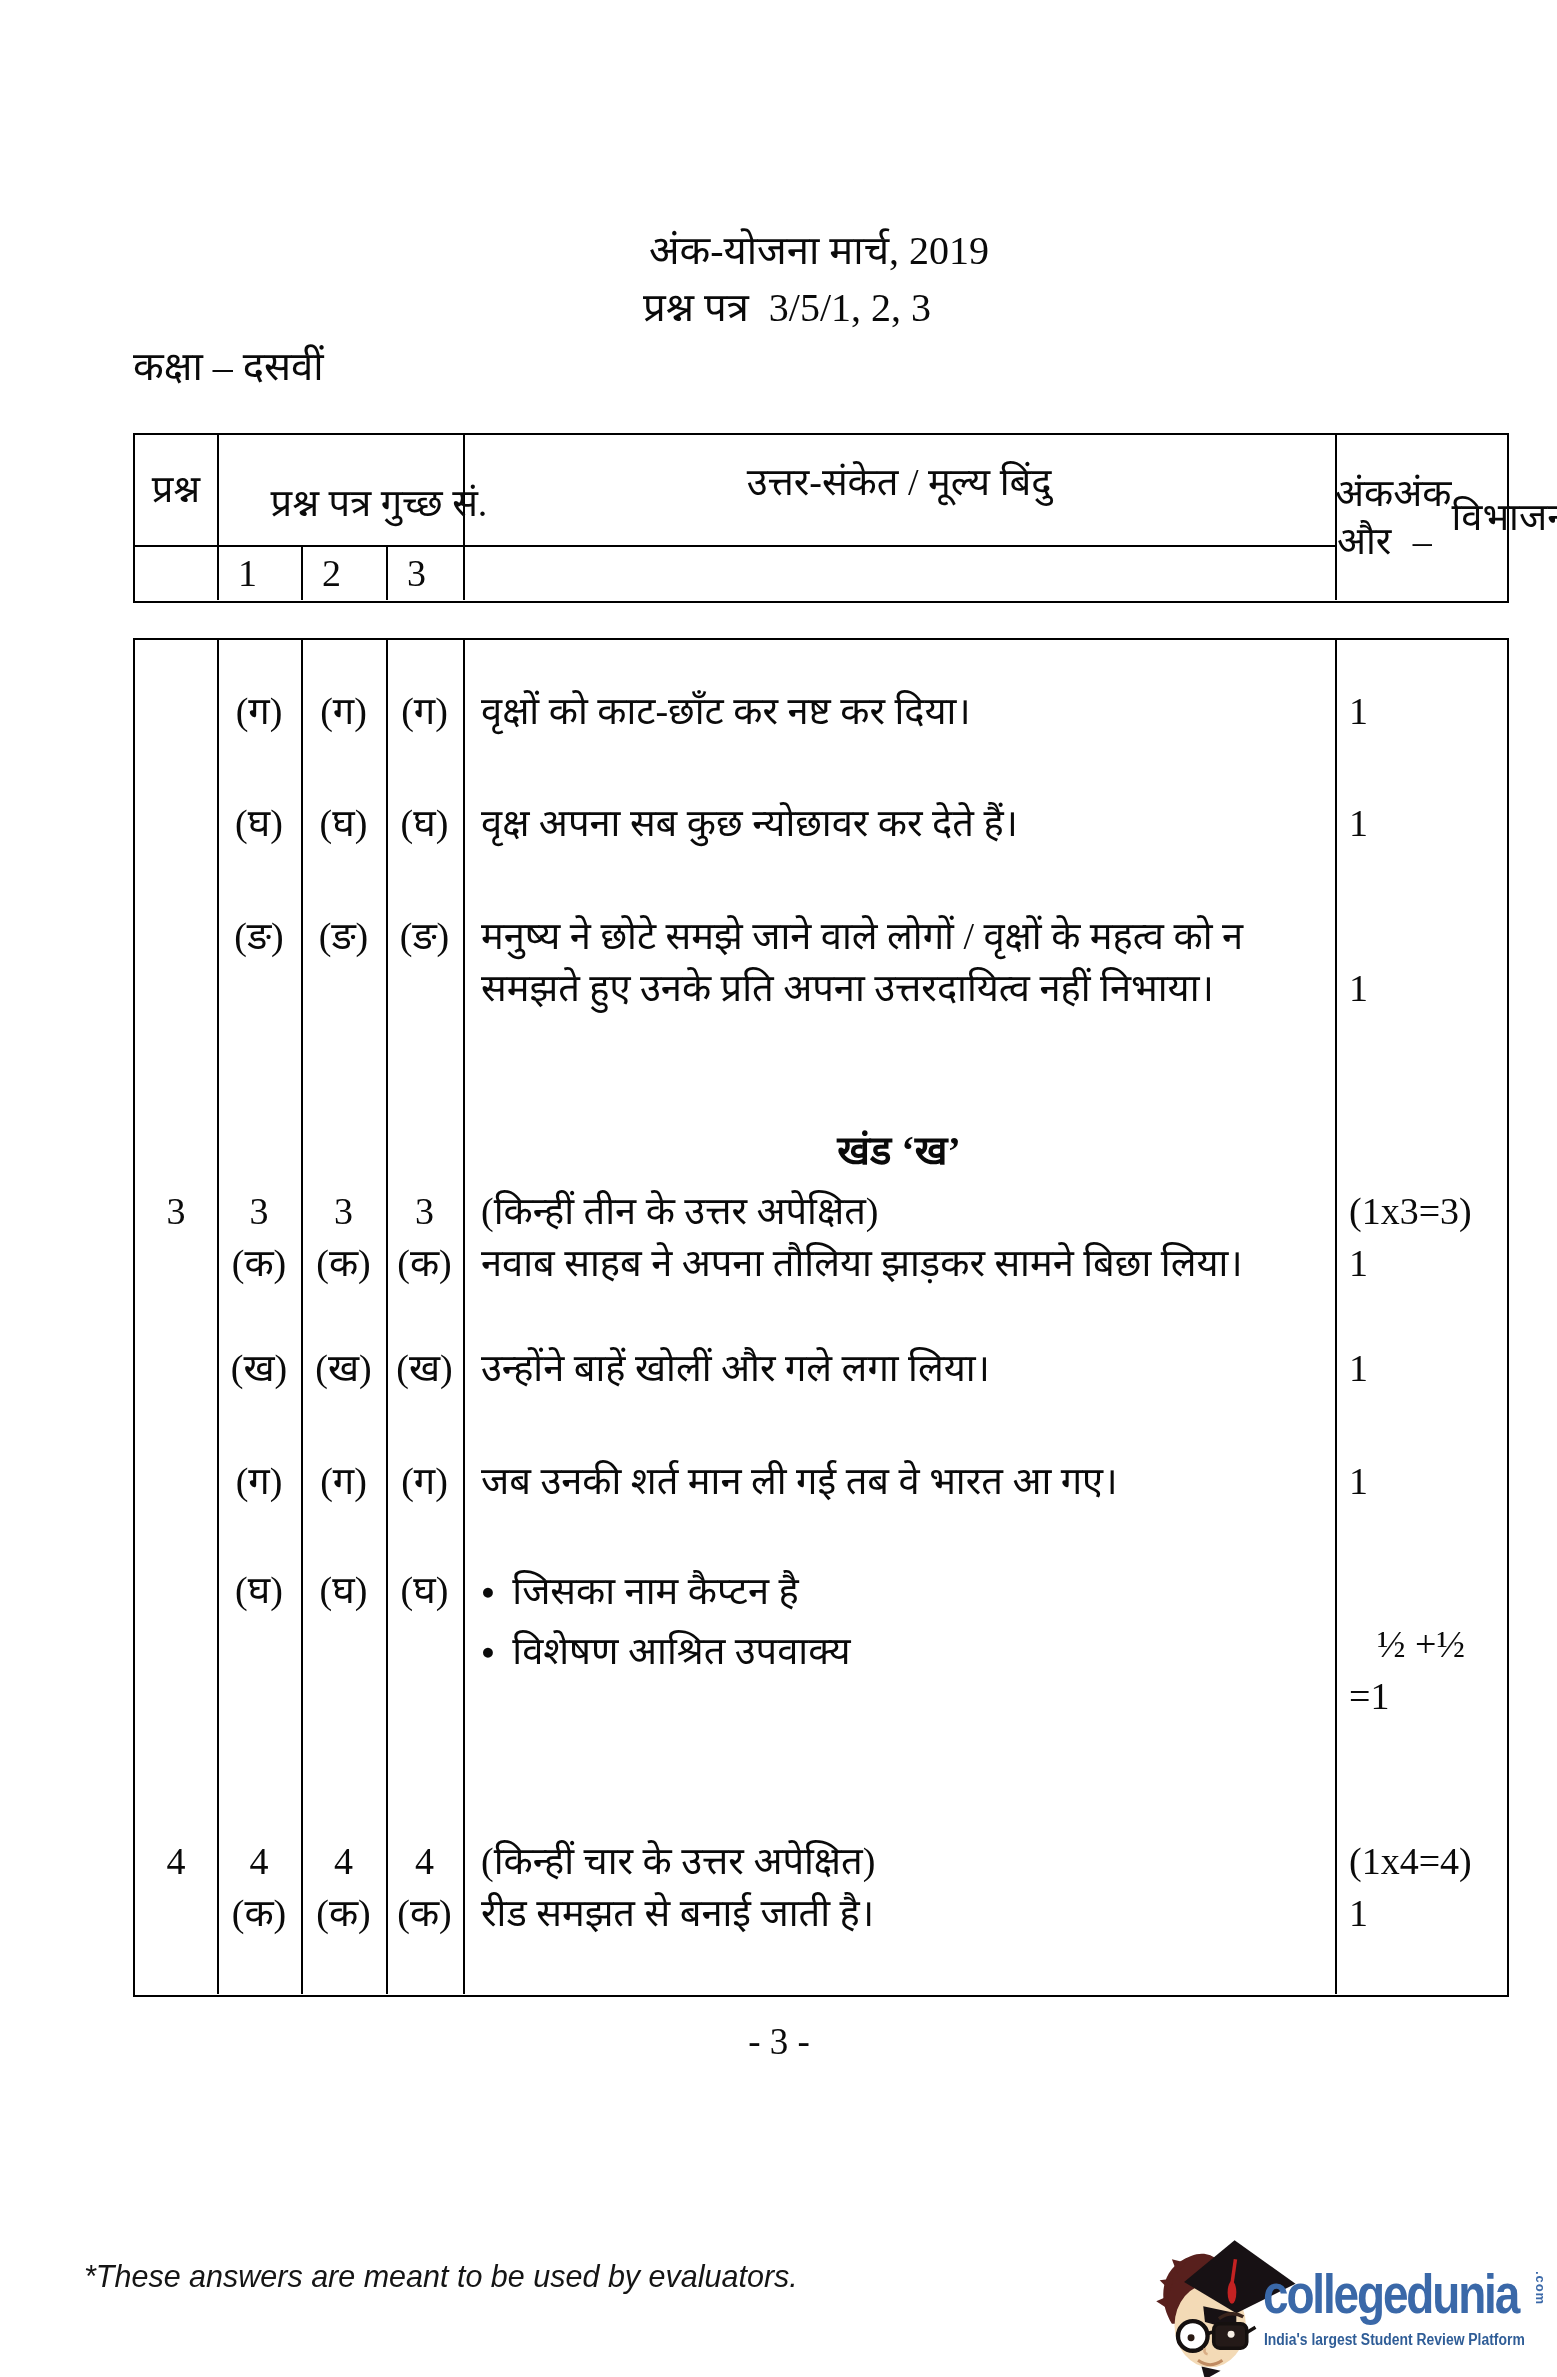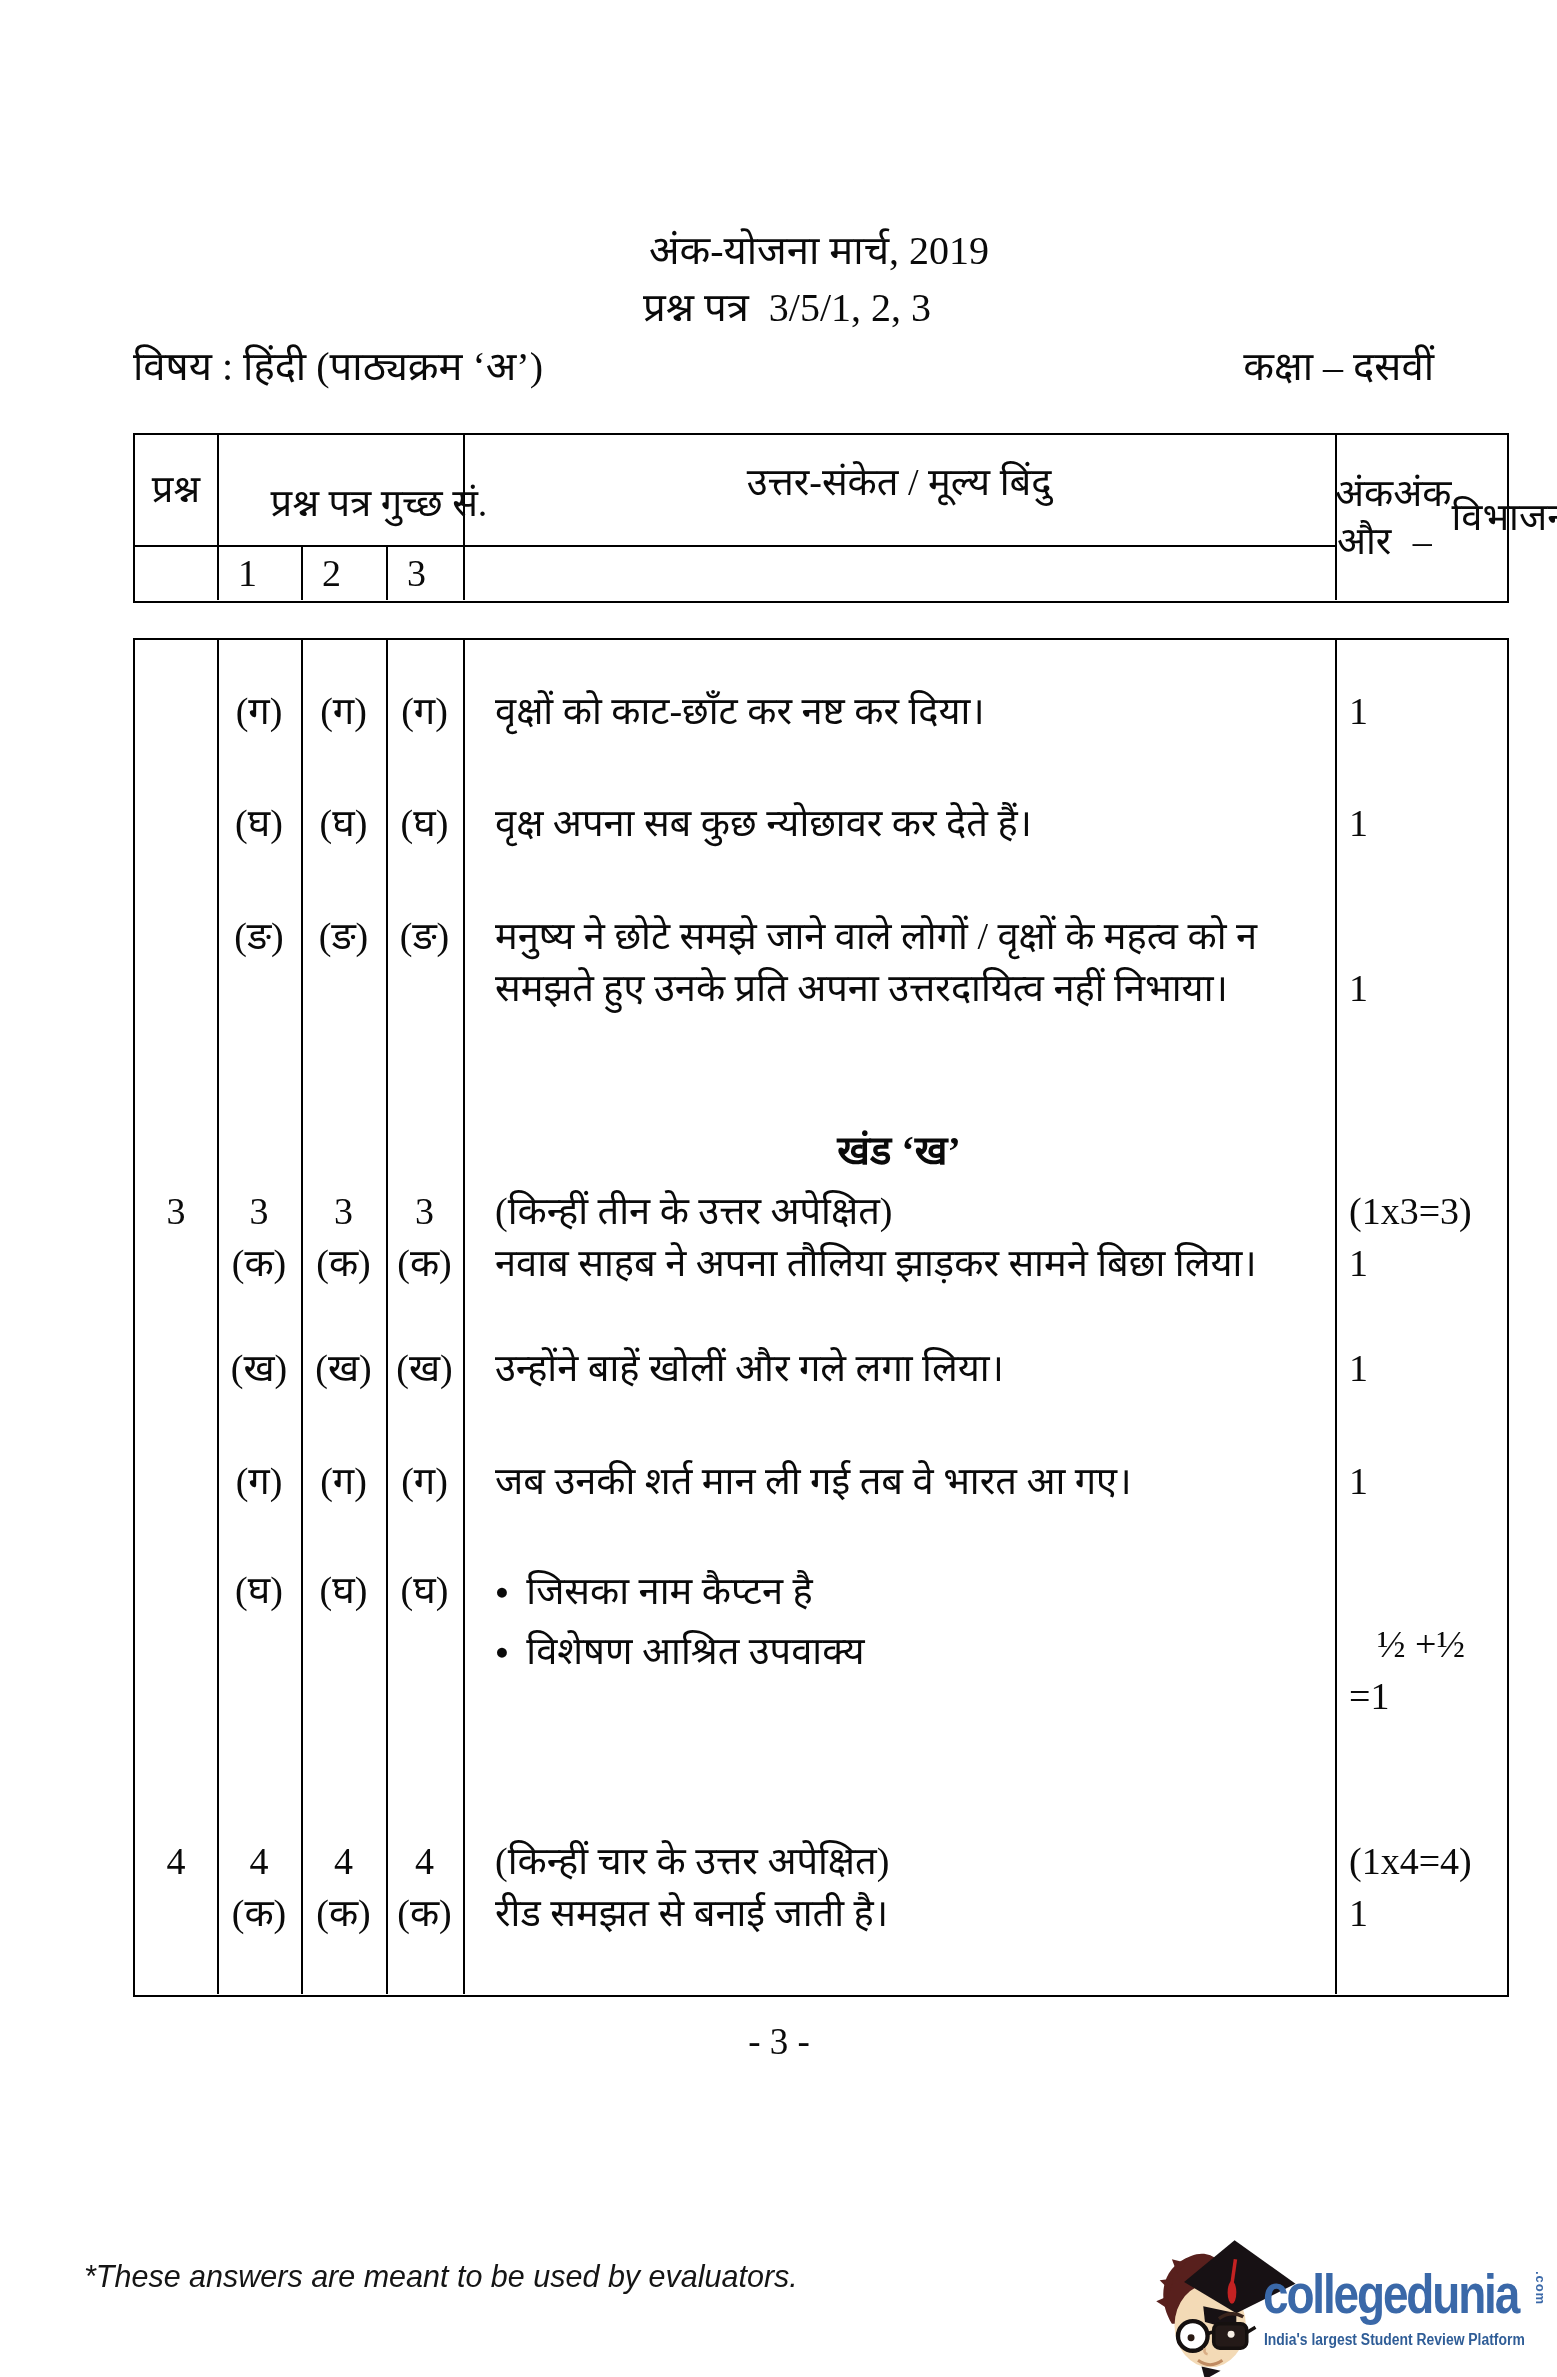--- a/index.html
+++ b/index.html
@@ -63,21 +63,21 @@
   .brow{
     position:absolute;left:0;width:1371px;
     display:flex;align-items:flex-start;
     font-size:38px;line-height:52px;
   }
   .cell{box-sizing:border-box;}
   .c-q{width:82px;text-align:center;}
   .c-1{width:84px;text-align:center;}
   .c-2{width:85px;text-align:center;}
   .c-3{width:77px;text-align:center;}
-  .c-ans{width:872px;padding-left:32px;padding-right:12.2px;}
+  .c-ans{width:872px;padding-left:18px;padding-right:12.2px;}
   .c-marks{width:171px;padding-left:14px;}
   .sec-cell{
     position:absolute;left:328px;width:872px;
     text-align:center;font-weight:bold;font-size:40px;
   }
   .bullet-line{display:flex;align-items:baseline;line-height:54px;}
   .bullet{font-size:23px;margin-right:17.4px;position:relative;top:-5.2px;}
   
   .page-number{
     position:absolute;top:2020px;left:0;width:100%;
@@ -113,21 +113,20 @@
 </style>
 </head>
 <body>
 
 <div class="page">
 
   <div class="doc-title">अंक-योजना मार्च, 2019</div>
   <div class="doc-subtitle">प्रश्न पत्र  3/5/1, 2, 3</div>
 
   <div class="subject-row">
-    <span>विषय : हिंदी (पाठ्यक्रम ‘अ’)</span>
     <span>कक्षा – दसवीं</span>
   </div>
 
   <div class="header-table">
     <div class="vline" style="left:82px;height:165px;"></div>
     <div class="vline" style="left:166px;top:112px;height:53px;"></div>
     <div class="vline" style="left:251px;top:112px;height:53px;"></div>
     <div class="vline" style="left:328px;height:165px;"></div>
     <div class="vline" style="left:1200px;height:165px;"></div>
     <div class="hline"></div>

